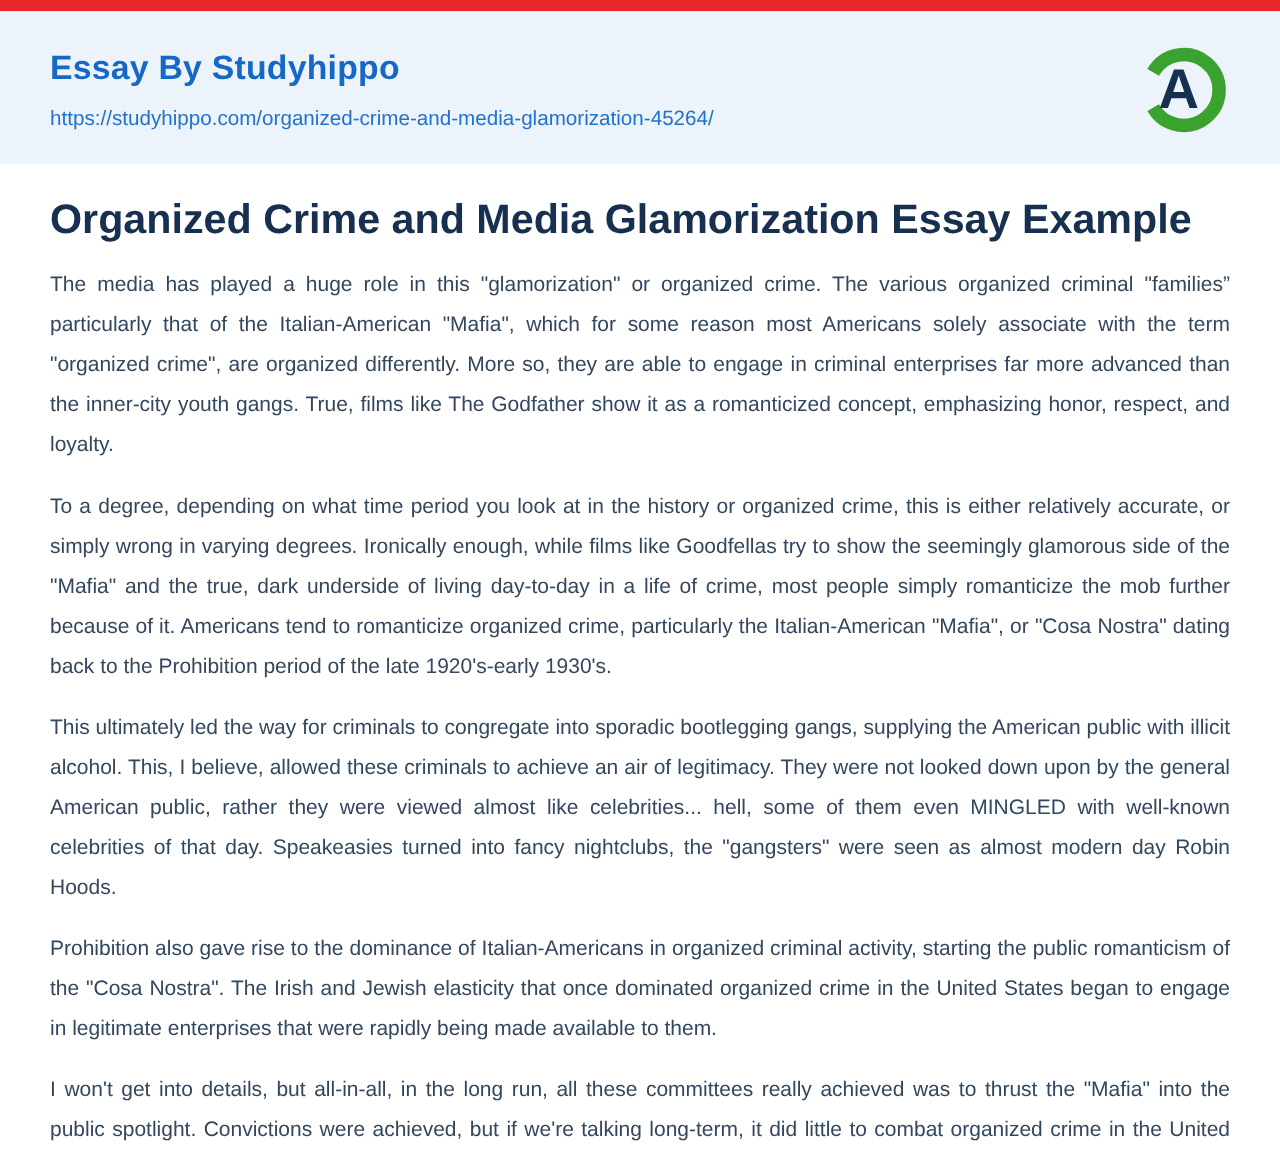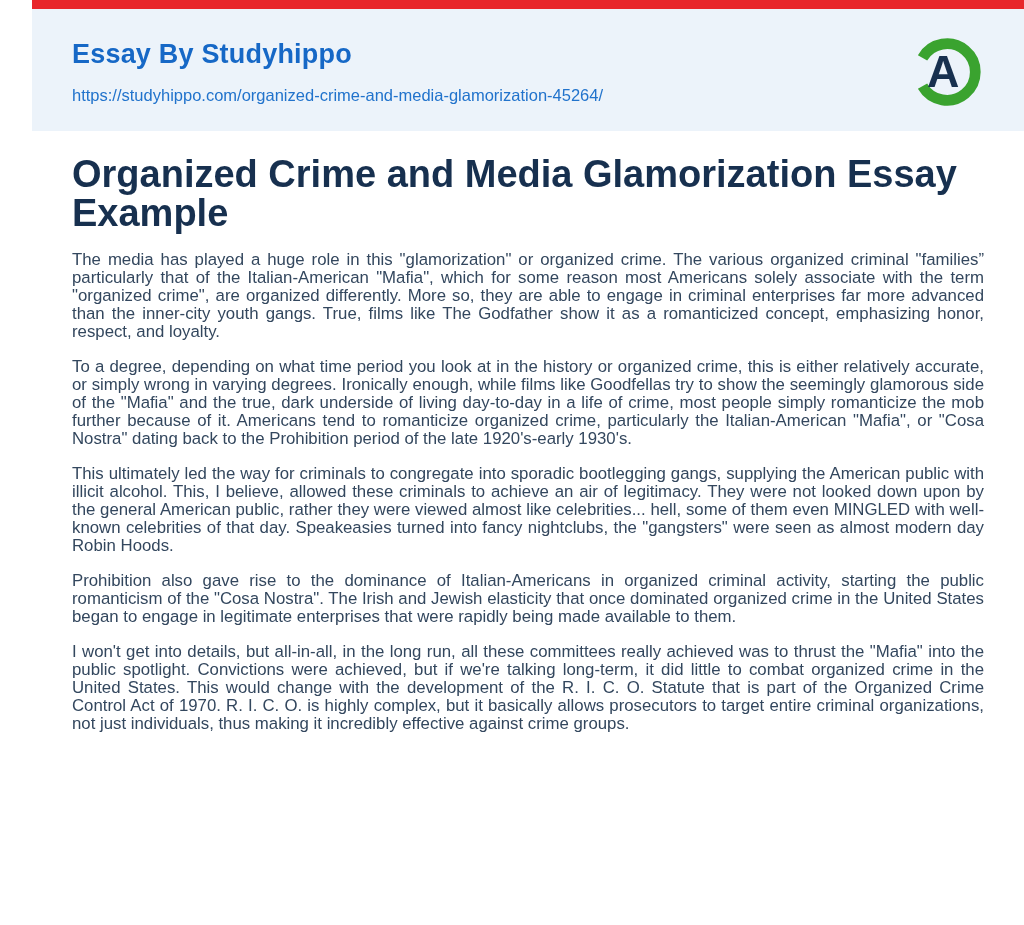--- a/index.html
+++ b/index.html
@@ -8,21 +8,20 @@
     font-family: "Liberation Sans", sans-serif;
     width: 1024px;
     height: 925px;
     overflow: hidden;
   }
   .page {
     width: 1024px;
     height: 925px;
     background: #ffffff;
     position: relative;
-    padding-left: 32px;
   }
   .top-bar {
     height: 9px;
     width: 100%;
     background: #e8262b;
   }
   .header {
     background: #ecf3fa;
     padding: 30px 40px 26px 40px;
     position: relative;
@@ -47,29 +46,29 @@
     top: 24px;
     right: 38px;
     width: 78px;
     height: 78px;
   }
   .article {
     padding: 24px 40px 0 40px;
   }
   .article-title {
     color: #17304f;
-    font-size: 38px;
+    font-size: 33px;
     line-height: 39px;
     font-weight: 700;
     margin-bottom: 18px;
   }
   .paragraphs p {
     color: #33475e;
     font-size: 16.8px;
-    line-height: 18px;
+    line-height: 32px;
     text-align: justify;
     margin: 0 0 17px 0;
   }
 </style>
 </head>
 <body>
 
 <div class="page">
 
   <div class="top-bar"></div>

